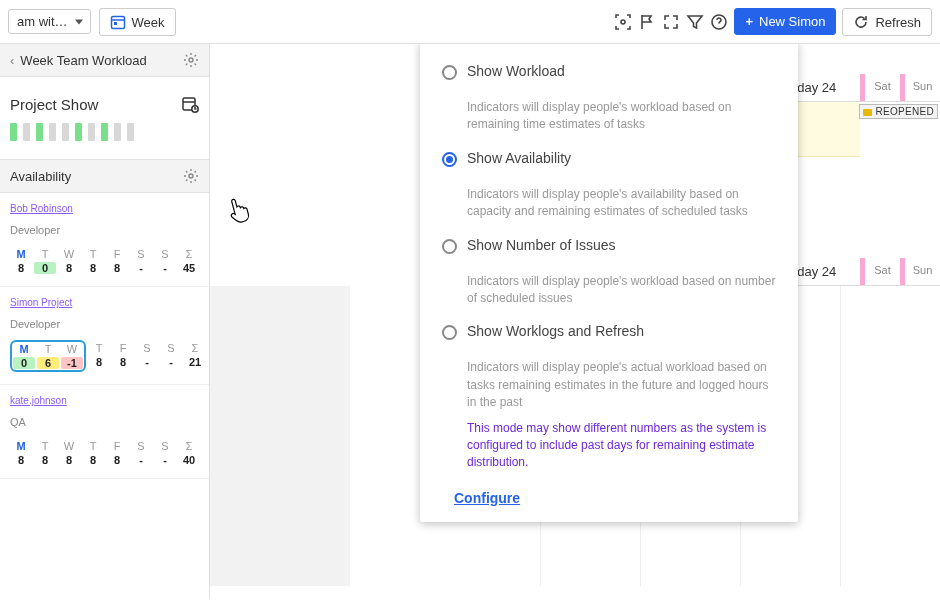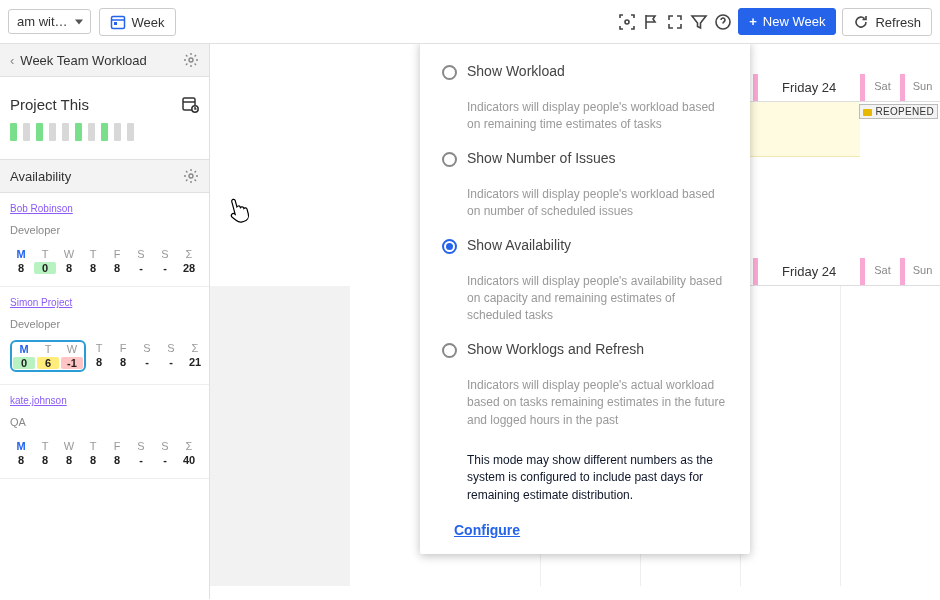--- a/index.html
+++ b/index.html
@@ -53,28 +53,28 @@
 .timeline-body { position: relative; height: 120px; }
 .timeline-body .col { position: absolute; top: 0; bottom: 0; border-left: 1px solid #eee; }
 .yellow-band { position:absolute; top:0; left:0; right:80px; height:55px; background:#fffbe0; border-bottom:1px solid #f0e8b0; }
 .badge-reopen { position:absolute; top:2px; right:2px; background:#f3f3f3; border:1px solid #bbb; font-size:10px; padding:1px 3px; letter-spacing:0.3px; }
 .badge-reopen::before{content:""; display:inline-block;width:9px;height:7px;background:linear-gradient(#e6b800,#e6b800);margin-right:3px;vertical-align:middle;border-radius:1px;}
 .todo-chip { position:absolute; background:#e4f0f6; border:1px solid #b5d1de; font-size:10px; padding:1px 4px; }
 .blue-stub { position:absolute; background:#dceaf2; border:1px solid #bcd3df; height:24px; }
 .chev-pair { position:absolute; color:#c77; font-size:10px; }
 
 
-.popup { position: absolute; top: -3px; left: 210px; width: 330px; background: #fff; box-shadow: 0 2px 10px rgba(0,0,0,0.25); border-radius: 2px; padding: 14px 8px 16px 8px; z-index: 50; }
+.popup { position: absolute; top: -3px; left: 210px; width: 378px; background: #fff; box-shadow: 0 2px 10px rgba(0,0,0,0.25); border-radius: 2px; padding: 14px 8px 16px 8px; z-index: 50; }
 .opt { display: flex; gap: 10px; padding: 8px 12px 8px 14px; }
 .radio { width: 15px; height: 15px; border: 2px solid #888; border-radius: 50%; margin-top: 2px; flex-shrink: 0; position: relative; }
 .radio.checked { border-color: #2563eb; }
 .radio.checked::after { content:""; position:absolute; inset:2px; background:#2563eb; border-radius:50%; }
 .opt .title { font-size: 14px; color: #444; }
 .opt .desc { font-size: 12px; color: #999; margin-top: 20px; line-height: 1.45; }
-.opt .warn { font-size: 12px; color: #0f172a; margin-top: 23px; line-height: 1.45; }
+.opt .warn { font-size: 12px; color: #6d28d9; margin-top: 8px; line-height: 1.45; }
 .popup .configure { display:inline-block; margin: 10px 0 0 26px; color:#2563eb; text-decoration: underline; cursor:pointer; font-size:14px;font-weight:bold; }
 .cursor-hand { position:absolute; left:228px; top:196px; z-index:60; font-size:22px; transform: rotate(-15deg); }
 
 svg { display:block; }
 </style>
 </head>
 <body>
 
 <div class="toolbar">
   <div class="toolbar-left">
@@ -113,21 +113,21 @@
         </svg>
       </span>
     <span class="toolbar-ico">
         <svg viewBox="0 0 18 18" width="18" height="18" fill="none" stroke="#444" stroke-width="1.6">
           <circle cx="9" cy="9" r="7"></circle>
           <path d="M7 7a2 2 0 113 1.7c-.8.5-1 1-1 1.8M9 13.2v.1"></path>
         </svg>
       </span>
     <div class="btn btn-primary">
       <span style="font-weight:600">+</span>
-      <span>New Week</span>
+      <span>New Simon</span>
     </div>
     <div class="btn">
       <span class="ico">
           <svg viewBox="0 0 16 16" width="16" height="16" fill="none" stroke="#444" stroke-width="1.6">
             <path d="M13 8a5 5 0 11-1.5-3.5M13 2v3.5H9.5"></path>
           </svg>
         </span>
       <span>Refresh</span>
     </div>
   </div>
@@ -141,21 +141,21 @@
       <span>Week Team Workload</span>
       <span class="ico-gear">
           <svg viewBox="0 0 16 16" width="16" height="16" fill="none" stroke="#888" stroke-width="1.4">
             <circle cx="8" cy="8" r="2"></circle>
             <path d="M8 1v2M8 13v2M1 8h2M13 8h2M3 3l1.4 1.4M11.6 11.6L13 13M13 3l-1.4 1.4M4.4 11.6L3 13"></path>
           </svg>
         </span>
     </div>
 
     <div class="sb-team-title">
-      <span>Project This</span>
+      <span>Project Show</span>
       <span class="ico-calcfg">
           <svg viewBox="0 0 18 18" width="18" height="18" fill="none" stroke="#333" stroke-width="1.5">
             <rect x="2" y="3" width="12" height="12" rx="1.5"></rect>
             <line x1="2" y1="7" x2="14" y2="7"></line>
             <circle cx="14" cy="14" r="3.2" fill="#fff"></circle>
             <path d="M14 12v2h1.5"></path>
           </svg>
         </span>
     </div>
     <div class="bars">
@@ -193,21 +193,21 @@
         <span class="hd">S</span>
         <span class="hd">S</span>
         <span class="hd">Σ</span>
         <span class="val">8</span>
         <span class="val cell-hl-green">0</span>
         <span class="val">8</span>
         <span class="val">8</span>
         <span class="val">8</span>
         <span class="val">-</span>
         <span class="val">-</span>
-        <span class="val">28</span>
+        <span class="val">45</span>
       </div>
     </div>
 
     <div class="person">
       <div class="name">Simon Project</div>
       <div class="role">Developer</div>
       <div style="margin-top:10px; display:flex; align-items:flex-start; gap:2px;">
         <span class="sel-box">
           <span class="daygrid" style="grid-template-columns: repeat(3,22px); margin-top:0;">
             <span class="hd blue">M</span>
@@ -299,31 +299,31 @@
     <div class="popup">
       
       <div class="opt">
         <span class="radio"></span>
         <div>
           <div class="title">Show Workload</div>
           <div class="desc">Indicators will display people's workload based on remaining time estimates of tasks</div>
         </div>
       </div>
       <div class="opt">
+        <span class="radio checked"></span>
+        <div>
+          <div class="title">Show Availability</div>
+          <div class="desc">Indicators will display people's availability based on capacity and remaining estimates of scheduled tasks</div>
+        </div>
+      </div>
+      <div class="opt">
         <span class="radio"></span>
         <div>
           <div class="title">Show Number of Issues</div>
           <div class="desc">Indicators will display people's workload based on number of scheduled issues</div>
-        </div>
-      </div>
-      <div class="opt">
-        <span class="radio checked"></span>
-        <div>
-          <div class="title">Show Availability</div>
-          <div class="desc">Indicators will display people's availability based on capacity and remaining estimates of scheduled tasks</div>
         </div>
       </div>
       <div class="opt">
         <span class="radio"></span>
         <div>
           <div class="title">Show Worklogs and Refresh</div>
           <div class="desc">Indicators will display people's actual workload based on tasks remaining estimates in the future and logged hours in the past</div>
           <div class="warn">This mode may show different numbers as the system is configured to include past days for remaining estimate distribution.</div>
         </div>
       </div>

